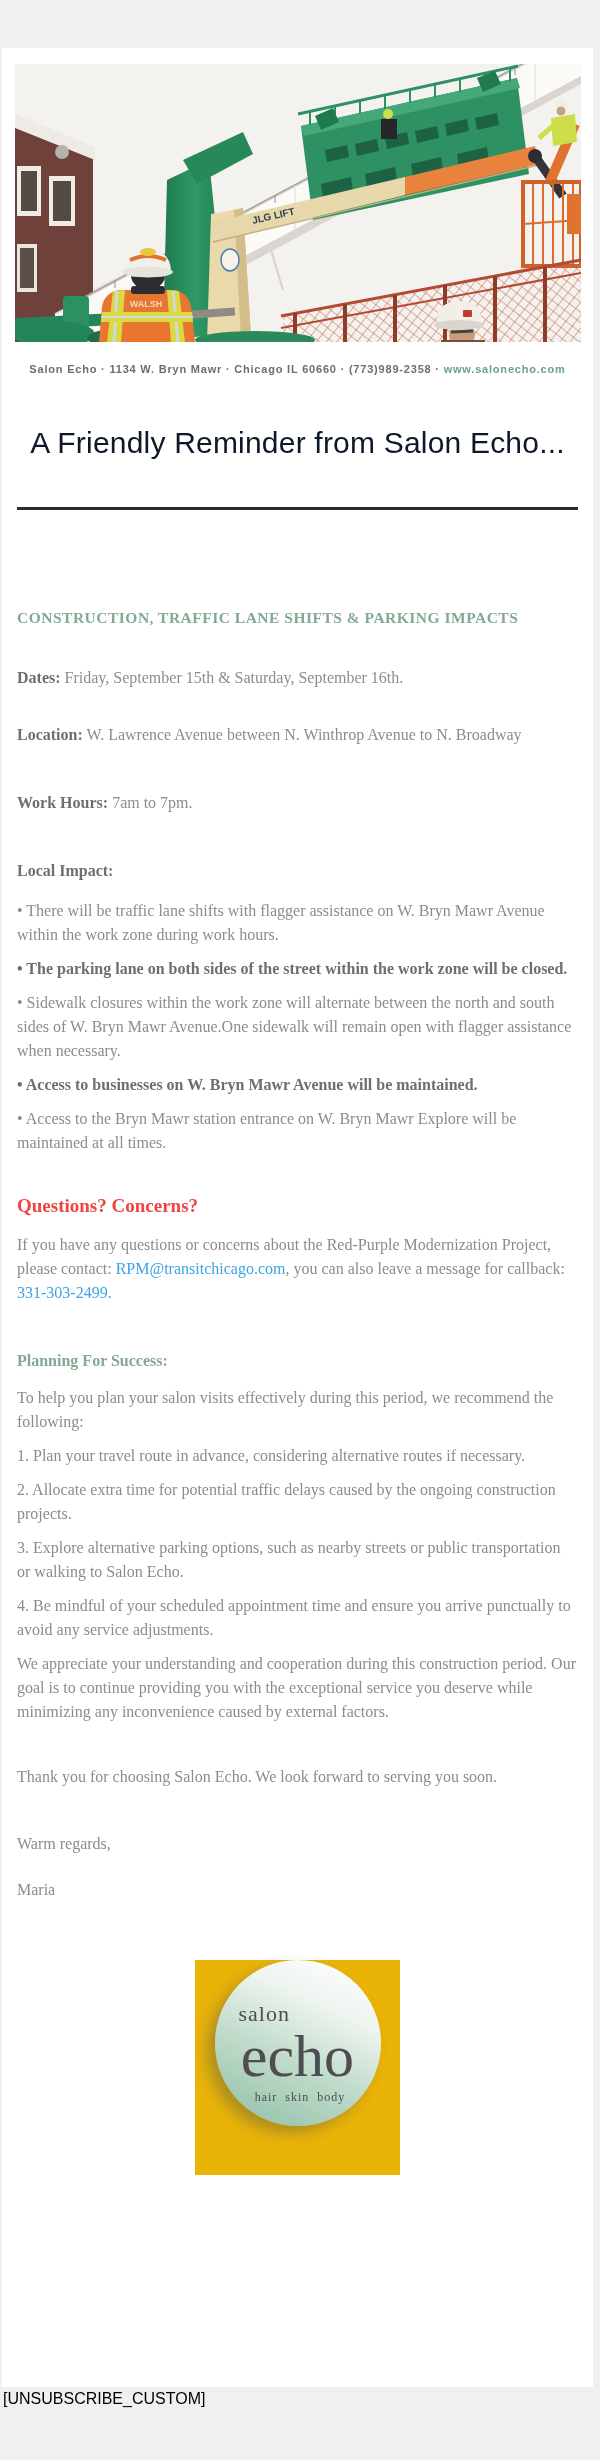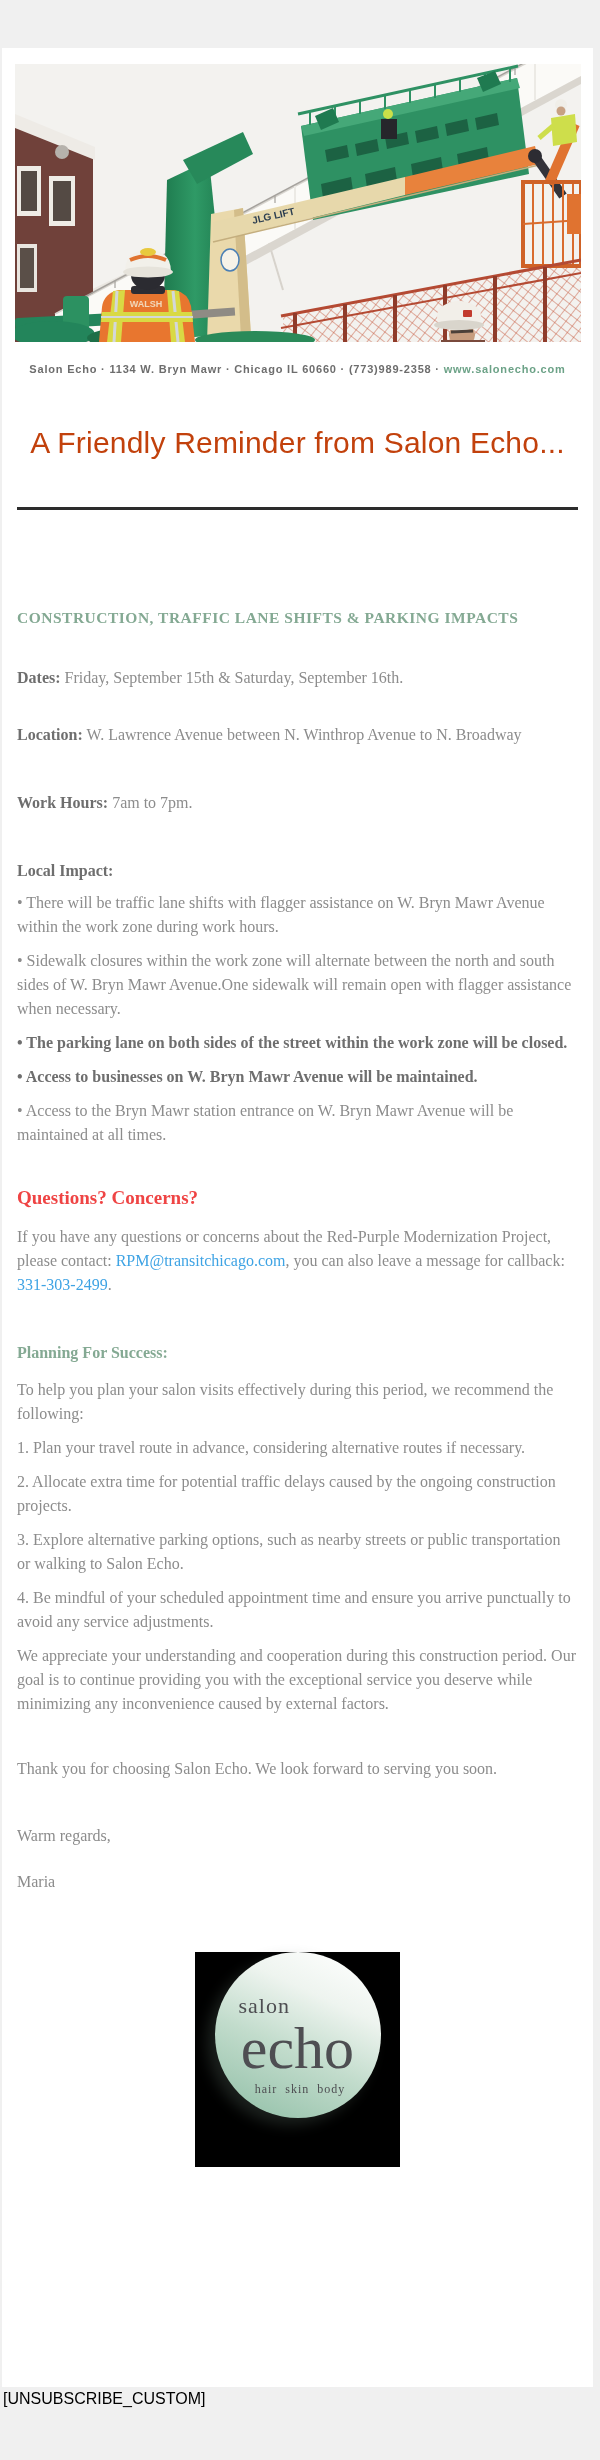--- a/index.html
+++ b/index.html
@@ -3,44 +3,44 @@
 <meta charset="utf-8">
 <style>
   html,body{margin:0;padding:0;background:#f0f0f0;}
   .page{position:relative;width:600px;height:2460px;background:#f0f0f0;overflow:hidden;
         font-family:"Liberation Sans",sans-serif;}
   .email{position:absolute;left:2px;top:48px;width:591px;height:2339px;background:#ffffff;}
   .photo{display:block;margin:16px auto 0;}
   .contact{margin-top:21px;text-align:center;font-size:11px;font-weight:700;color:#6d6d6d;
            letter-spacing:.8px;line-height:13px;}
   .contact a{color:#6ca287;text-decoration:none;}
-  .title{margin:49px 10px 0;text-align:center;font-size:30px;font-weight:400;color:#c2410c;
+  .title{margin:49px 10px 0;text-align:center;font-size:30px;font-weight:400;color:#0f172a;
          letter-spacing:.2px;line-height:35px;}
   .divider{height:3px;background:#2c2c2c;margin:47px 15px 0;}
   .content{padding:0 16px 0 15px;color:#8c8c8c;font-size:16px;line-height:24px;font-family:Liberation Serif, serif;}
   .content .bold, .content strong{color:#6e6e6e;font-weight:700;}
   .sec-heading{margin:98px 0 0;font-size:15.5px;letter-spacing:.5px;color:#84a993;
                font-weight:700;line-height:19px;}
   .sub-head{margin:41px 0 0;font-size:19px;font-weight:700;color:#ef4444;line-height:19px;}
   .p-dates{margin:39px 0 0;}
   .p-location{margin:33px 0 0;}
   .p-hours{margin:44px 0 0;}
-  .p-impact{margin:44px 0 8px;font-weight:700;color:#6e6e6e;}
+  .p-impact{margin:44px 0 16px;font-weight:700;color:#6e6e6e;}
   .bullet{margin:0 0 10px;}
   .bullet.b-bold{font-weight:700;color:#6e6e6e;}
   .q-para{margin:18px 0 0;}
   a.blue-link{color:#3ea3e4;text-decoration:none;}
   .plan-head{margin:46px 0 0;font-size:16px;font-weight:700;color:#84a993;line-height:19px;}
   .plan-intro{margin:16px 0 10px;}
   .step{margin:0 0 10px;}
   .appreciate{margin:0;}
   .thanks{margin:41px 0 0;}
   .regards{margin:43px 0 0;}
   .name{margin:22px 0 0;}
-  .logo-block{width:205px;height:215px;margin:58px auto 0;background:#000000;}
+  .logo-block{width:205px;height:215px;margin:58px auto 0;background:#eab308;}
   .logo-circle{position:relative;width:166px;height:166px;border-radius:50%;margin:16px auto 0;
     background:linear-gradient(205deg,#ffffff 4%,#eef4ef 30%,#c2dccc 58%,#9dc6b0 88%);
     box-shadow:-8px 7px 14px rgba(70,85,75,.38);
     font-family:"Liberation Serif",serif;color:#4e4e52;}
   .logo-salon{position:absolute;left:24px;top:42px;font-size:22px;letter-spacing:1px;line-height:24px;}
   .logo-echo{position:absolute;left:0;right:0;top:66px;text-align:center;font-size:60px;line-height:60px;}
   .logo-tag{position:absolute;left:5px;right:0;top:130px;text-align:center;font-size:12px;
             letter-spacing:1px;word-spacing:4px;}
   .unsubscribe{position:absolute;left:3px;top:2390px;font-size:16px;color:#000000;}
 </style>
@@ -250,24 +250,24 @@
 
       <p class="p-dates"><strong>Dates:</strong><span> Friday, September 15th &amp; Saturday, September 16th.</span></p>
 
       <p class="p-location"><strong>Location:</strong><span> W. Lawrence Avenue between N. Winthrop Avenue to N. Broadway</span></p>
 
       <p class="p-hours"><strong>Work Hours:</strong><span> 7am to 7pm.</span></p>
 
       <p class="p-impact">Local Impact:</p>
 
       <p class="bullet">• There will be traffic lane shifts with flagger assistance on W. Bryn Mawr Avenue within the work zone during work hours.</p>
+      <p class="bullet b-bold">• The parking lane on both sides of the street within the work zone will be closed.</p>
       <p class="bullet">• Sidewalk closures within the work zone will alternate between the north and south sides of W. Bryn Mawr Avenue.One sidewalk will remain open with flagger assistance when necessary.</p>
-      <p class="bullet b-bold">• The parking lane on both sides of the street within the work zone will be closed.</p>
       <p class="bullet b-bold"> • Access to businesses on W. Bryn Mawr Avenue will be maintained.</p>
-      <p class="bullet">• Access to the Bryn Mawr station entrance on W. Bryn Mawr Avenue will be maintained at all times.</p>
+      <p class="bullet">• Access to the Bryn Mawr station entrance on W. Bryn Mawr Explore will be maintained at all times.</p>
 
       <div class="sub-head">Questions? Concerns?</div>
       <p class="q-para"><span>If you have any questions or concerns about the Red-Purple Modernization Project, please contact: </span><a href="#" class="blue-link">RPM@transitchicago.com</a><span>, you can also leave a message for callback: </span><a href="#" class="blue-link">331-303-2499</a><span>.</span></p>
 
       <div class="plan-head">Planning For Success:</div>
       <p class="plan-intro">To help you plan your salon visits effectively during this period, we recommend the following:</p>
       <p class="step">1. Plan your travel route in advance, considering alternative routes if necessary.</p>
       <p class="step">2. Allocate extra time for potential traffic delays caused by the ongoing construction projects.</p>
       <p class="step">3. Explore alternative parking options, such as nearby streets or public transportation or walking to Salon Echo.</p>
       <p class="step">4. Be mindful of your scheduled appointment time and ensure you arrive punctually to avoid any service adjustments.</p>

